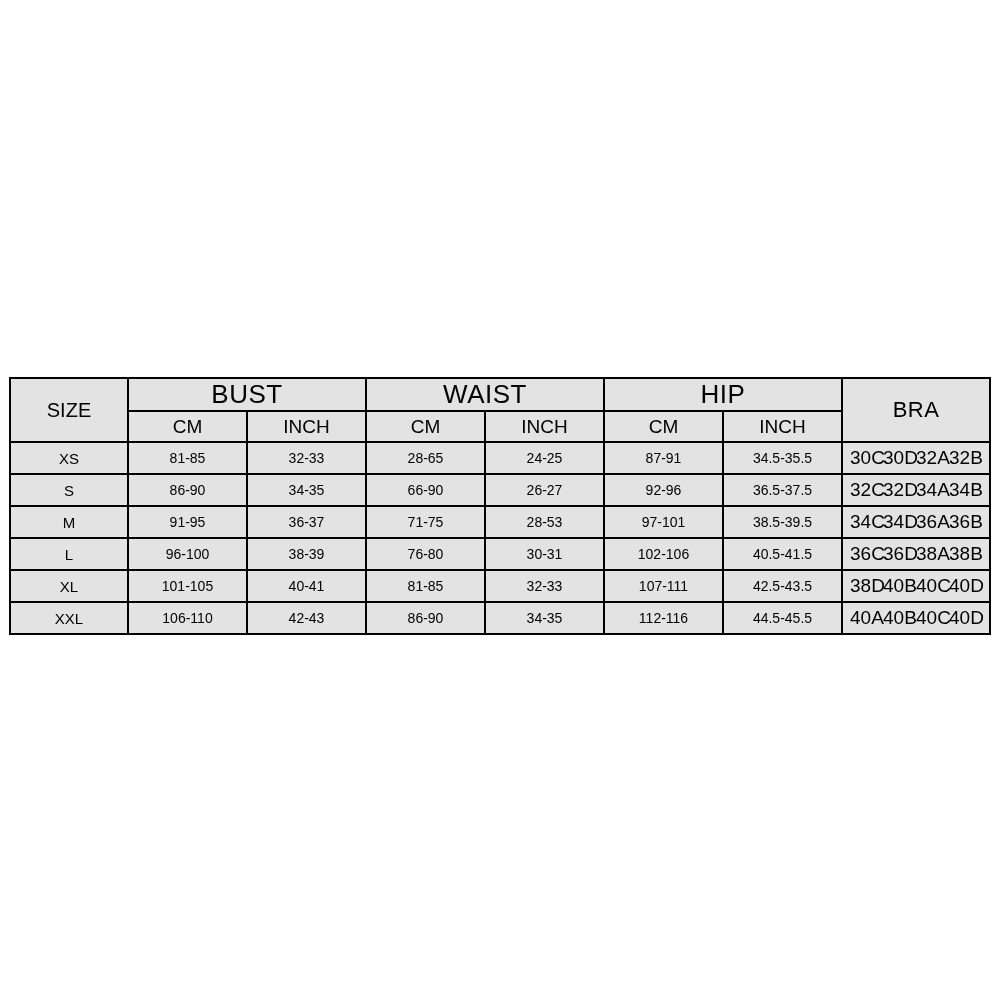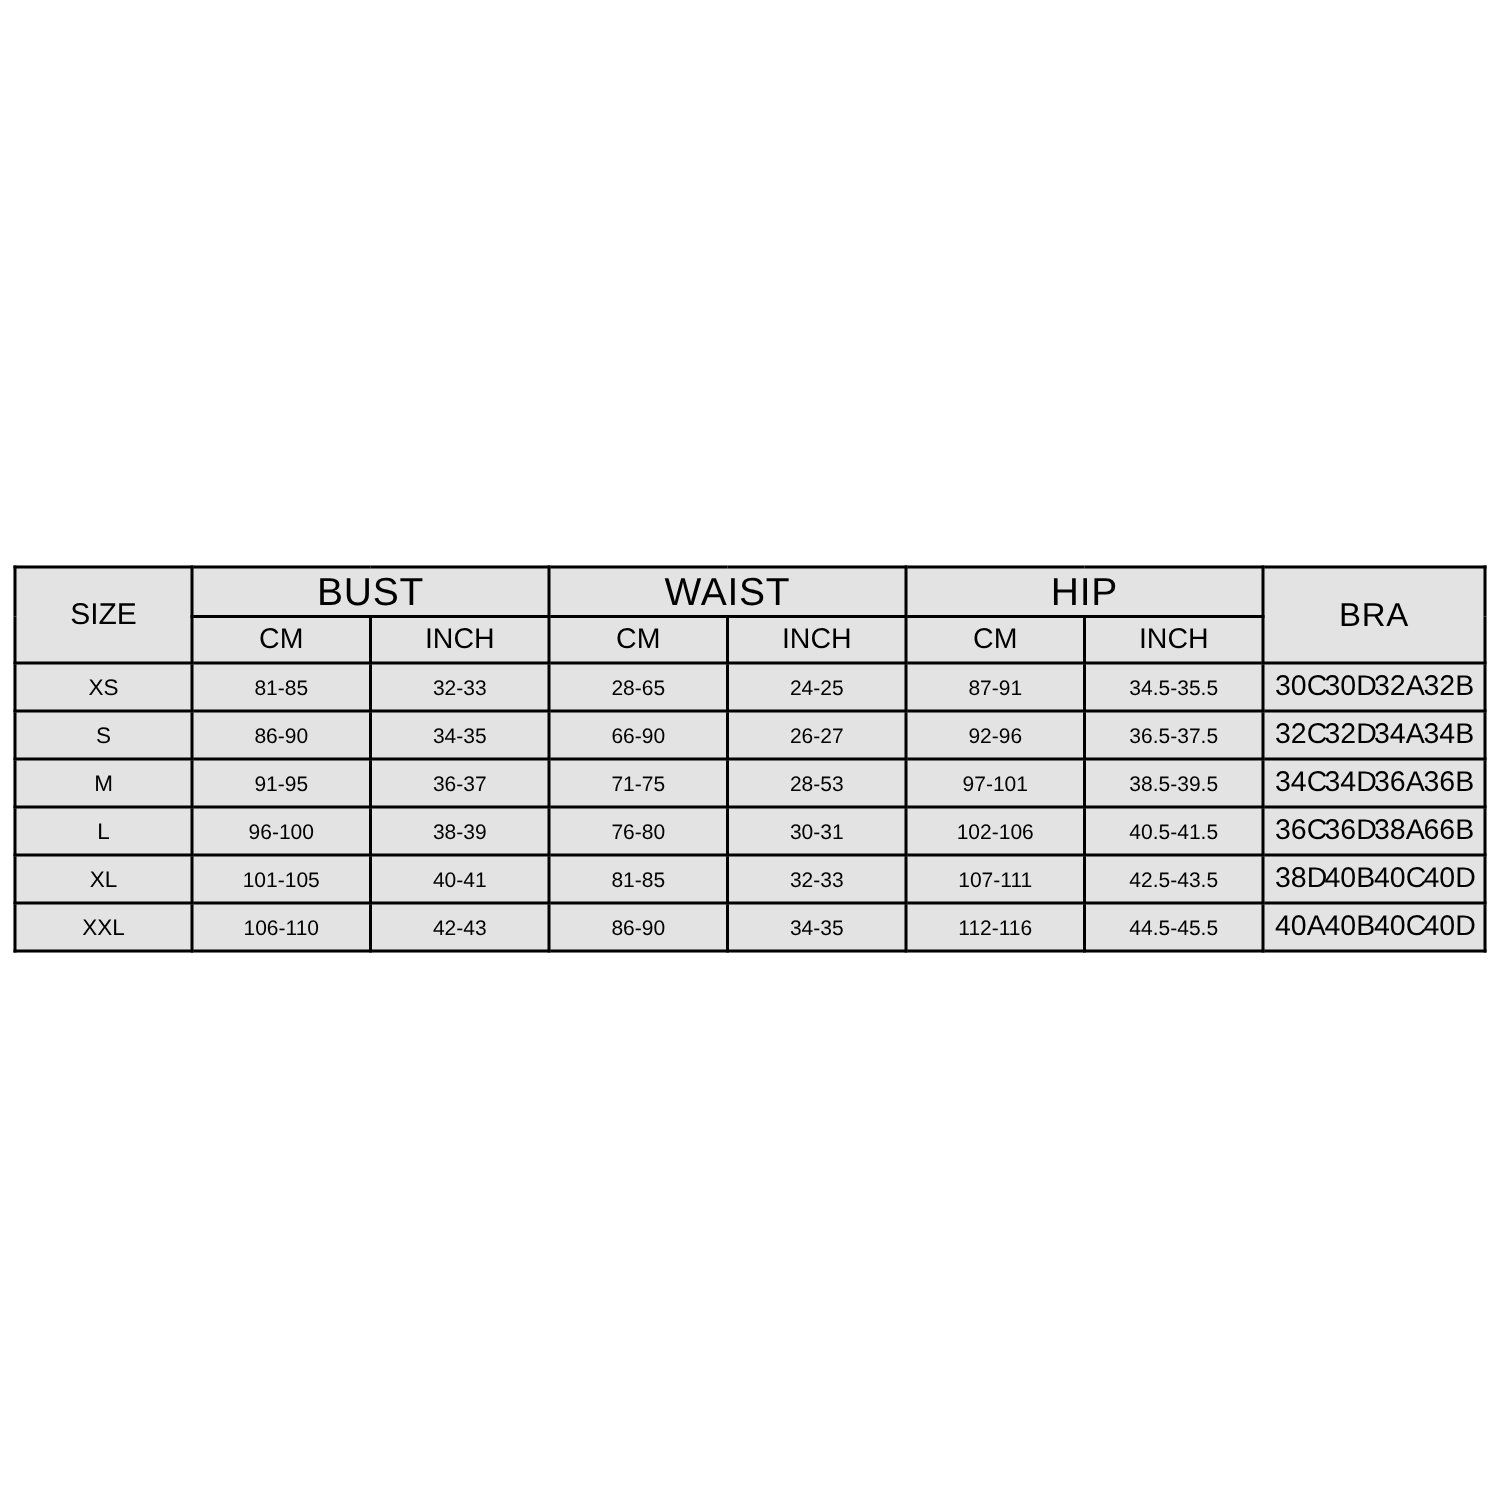--- a/index.html
+++ b/index.html
@@ -158,21 +158,21 @@
       </tr>
       <tr>
         <td class="rowlabel">L</td>
         <td class="val">96-100</td>
         <td class="val">38-39</td>
         <td class="val">76-80</td>
         <td class="val">30-31</td>
         <td class="val">102-106</td>
         <td class="val">40.5-41.5</td>
         <td class="bra">
-          <span>36C</span><span>36D</span><span>38A</span><span>66B</span>
+          <span>36C</span><span>36D</span><span>38A</span><span>38B</span>
         </td>
       </tr>
       <tr>
         <td class="rowlabel">XL</td>
         <td class="val">101-105</td>
         <td class="val">40-41</td>
         <td class="val">81-85</td>
         <td class="val">32-33</td>
         <td class="val">107-111</td>
         <td class="val">42.5-43.5</td>

